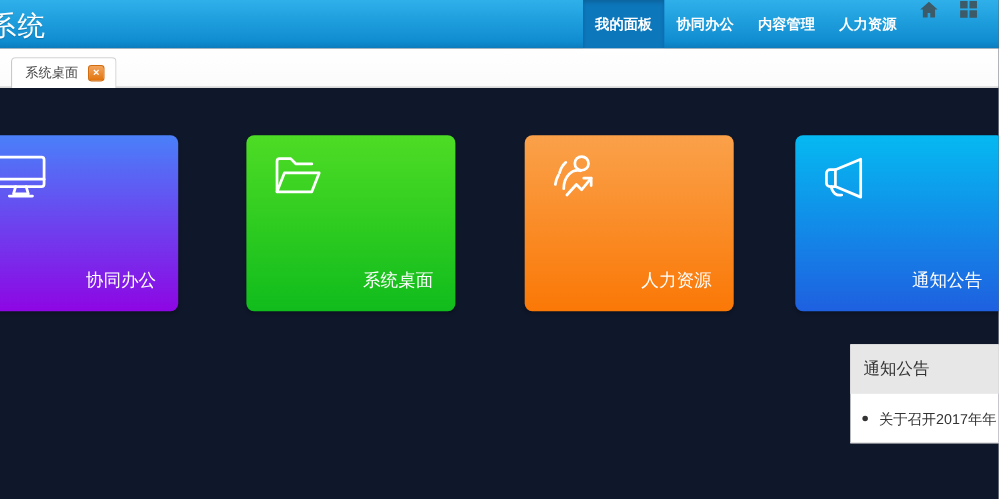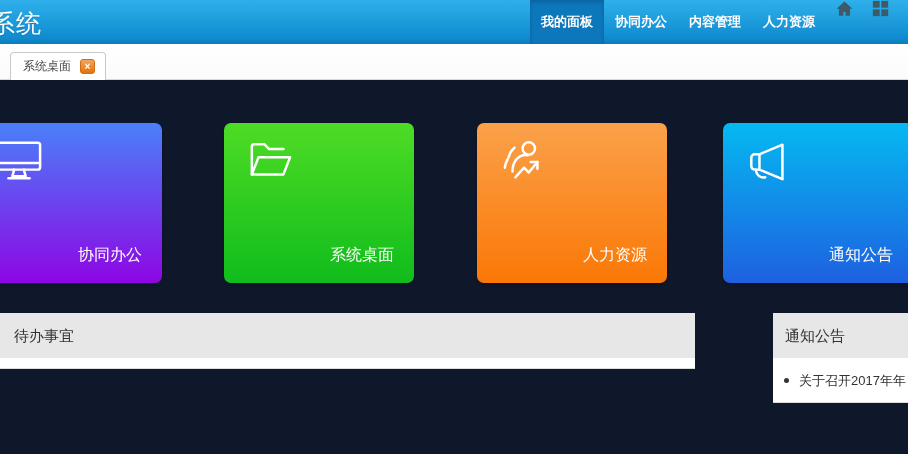--- a/index.html
+++ b/index.html
@@ -149,24 +149,20 @@
 
   <div class="tile tile-3" style="background: linear-gradient(rgb(5, 185, 241), rgb(30, 96, 224));">
     <svg class="tile-icon" viewBox="0 0 48 48" fill="none" stroke="#fff" stroke-width="2.6" stroke-linecap="round" stroke-linejoin="round">
       <path d="M13 17 H8 a3.5 3.5 0 0 0 -3.5 3.5 v9 A3.5 3.5 0 0 0 8 33 h5"></path>
       <path d="M13 17 L37 7 V43 L13 33 Z"></path>
       <path d="M9 33 c1 6 5 9 10 8"></path>
     </svg>
     <div class="tile-label">通知公告</div>
   </div>
 
-  <div class="panel panel-todo">
-    <div class="panel-header">待办事宜</div>
-    <div class="panel-empty"></div>
-  </div>
 
   <div class="panel panel-notice">
     <div class="panel-header">通知公告</div>
     <div class="notice-item">
       <span class="dot"></span>
       <span>关于召开2017年年</span>
     </div>
   </div>
 
 </div>

